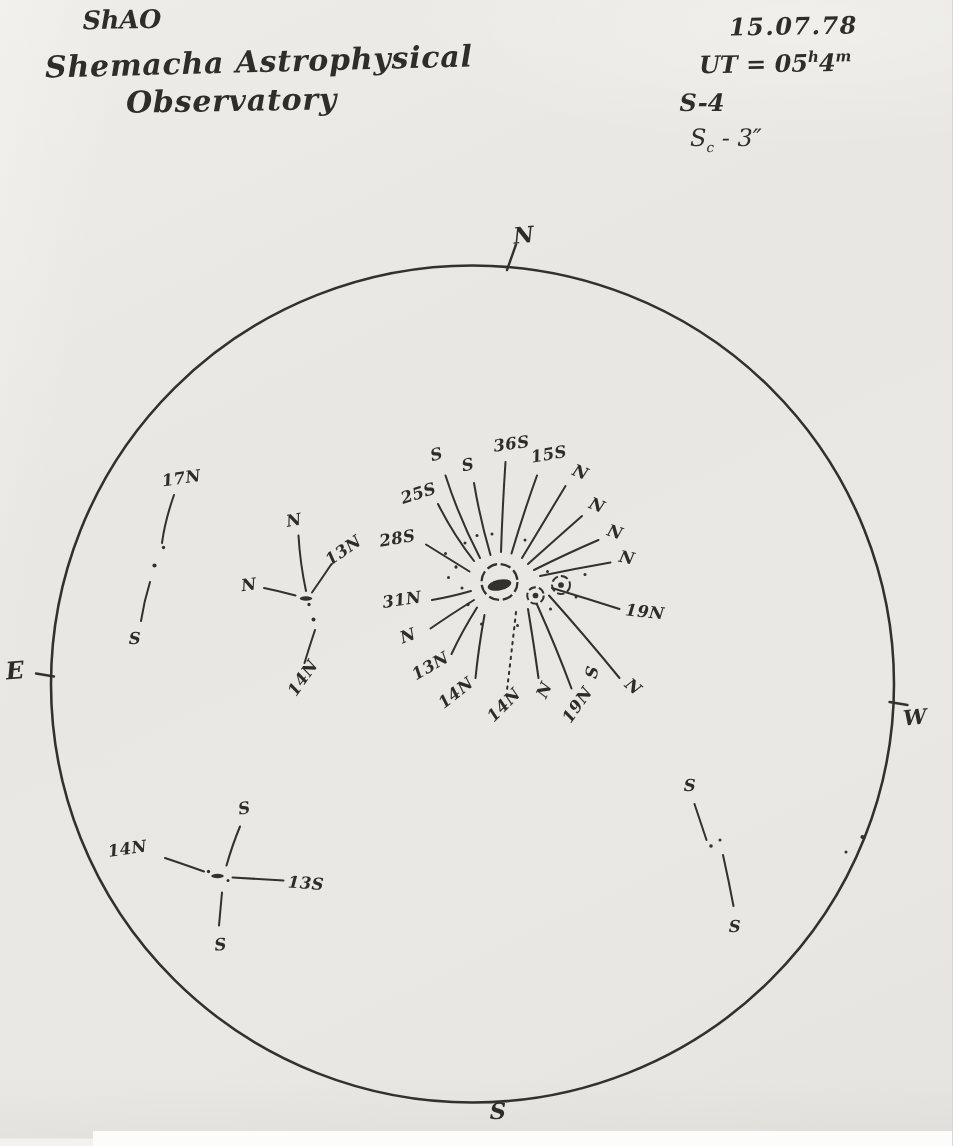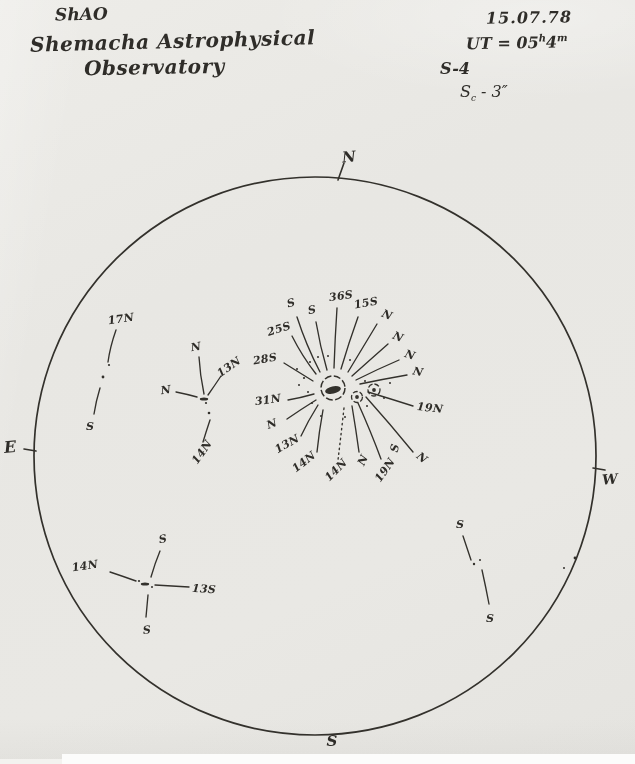--- a/index.html
+++ b/index.html
@@ -15,21 +15,21 @@
       linear-gradient(0deg,rgba(120,120,115,.06) 0%,rgba(120,120,115,0) 6%),
       radial-gradient(ellipse 400px 120px at 85% 2%,rgba(255,255,255,.3),rgba(255,255,255,0) 70%);
   }
   .hdr-left div, .hdr-right div{position:absolute;color:#2f2d29;font-style:italic;white-space:nowrap;}
   .shao{left:55px;top:4px;font-size:17px;font-weight:700;transform:rotate(-1deg);}
   .obs1{left:30px;top:29px;font-size:20px;font-weight:700;transform:rotate(-1.5deg);letter-spacing:.5px;}
   .obs2{left:84px;top:55px;font-size:20px;font-weight:700;transform:rotate(-1deg);letter-spacing:.5px;}
   .date{left:486px;top:8px;font-size:16px;font-weight:700;letter-spacing:1px;transform:rotate(-1deg);}
   .ut{left:466px;top:33px;font-size:16px;font-weight:700;transform:rotate(-1deg);}
   .ut sup{font-size:10px;}
-  .qual{left:440px;top:59px;font-size:16px;font-weight:700;}
+  .qual{left:453px;top:59px;font-size:16px;font-weight:700;}
   .seeing{left:460px;top:82px;font-size:16px;font-weight:400;}
   .seeing sub{font-size:9px;}
   #disk-svg{position:absolute;left:0;top:0;}
   .hand-label{
     position:absolute;color:#2e2c28;font-style:italic;font-weight:600;
     font-size:11px;white-space:nowrap;letter-spacing:.3px;
   }
   .compass-label{
     position:absolute;color:#2e2c28;font-style:italic;font-weight:700;white-space:nowrap;
   }

